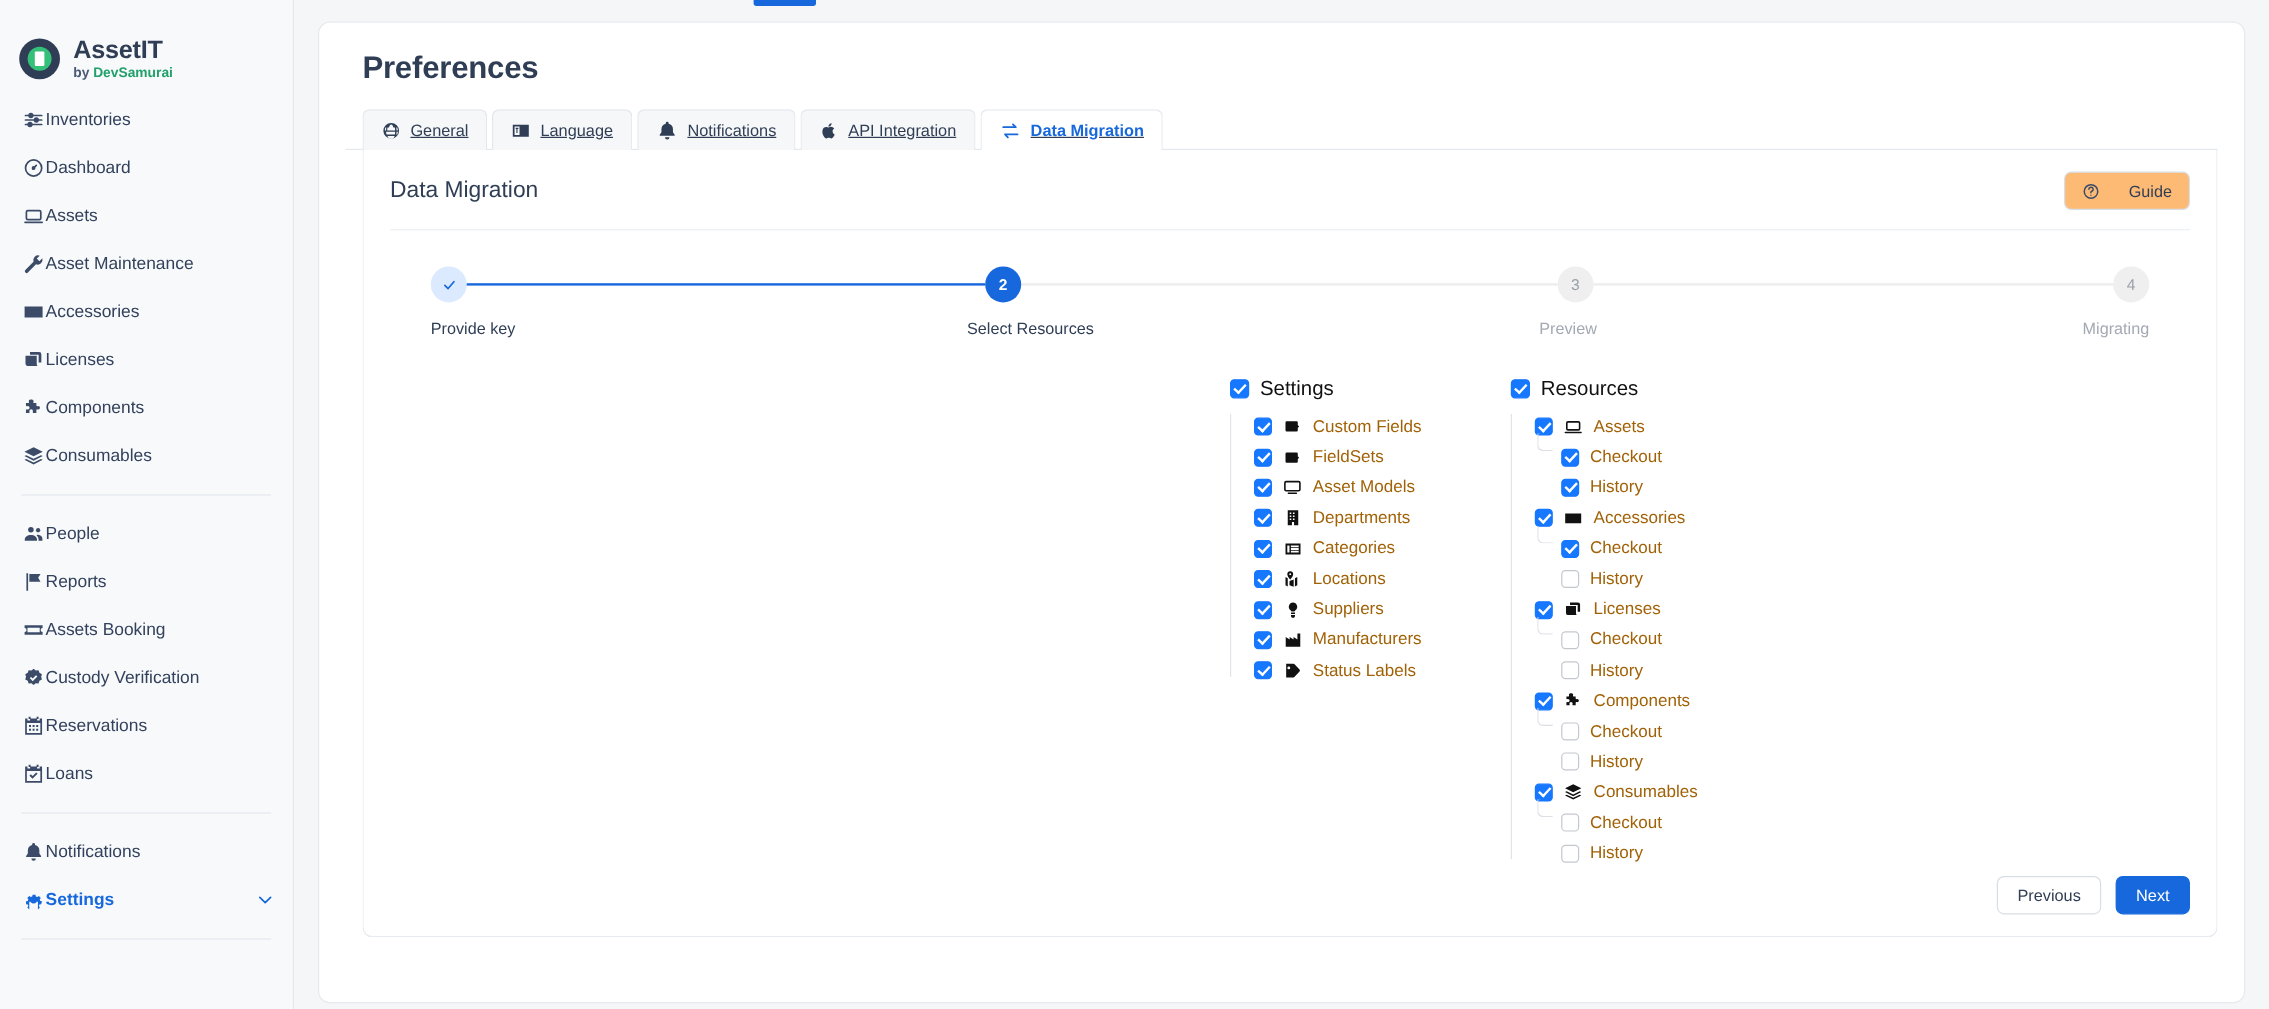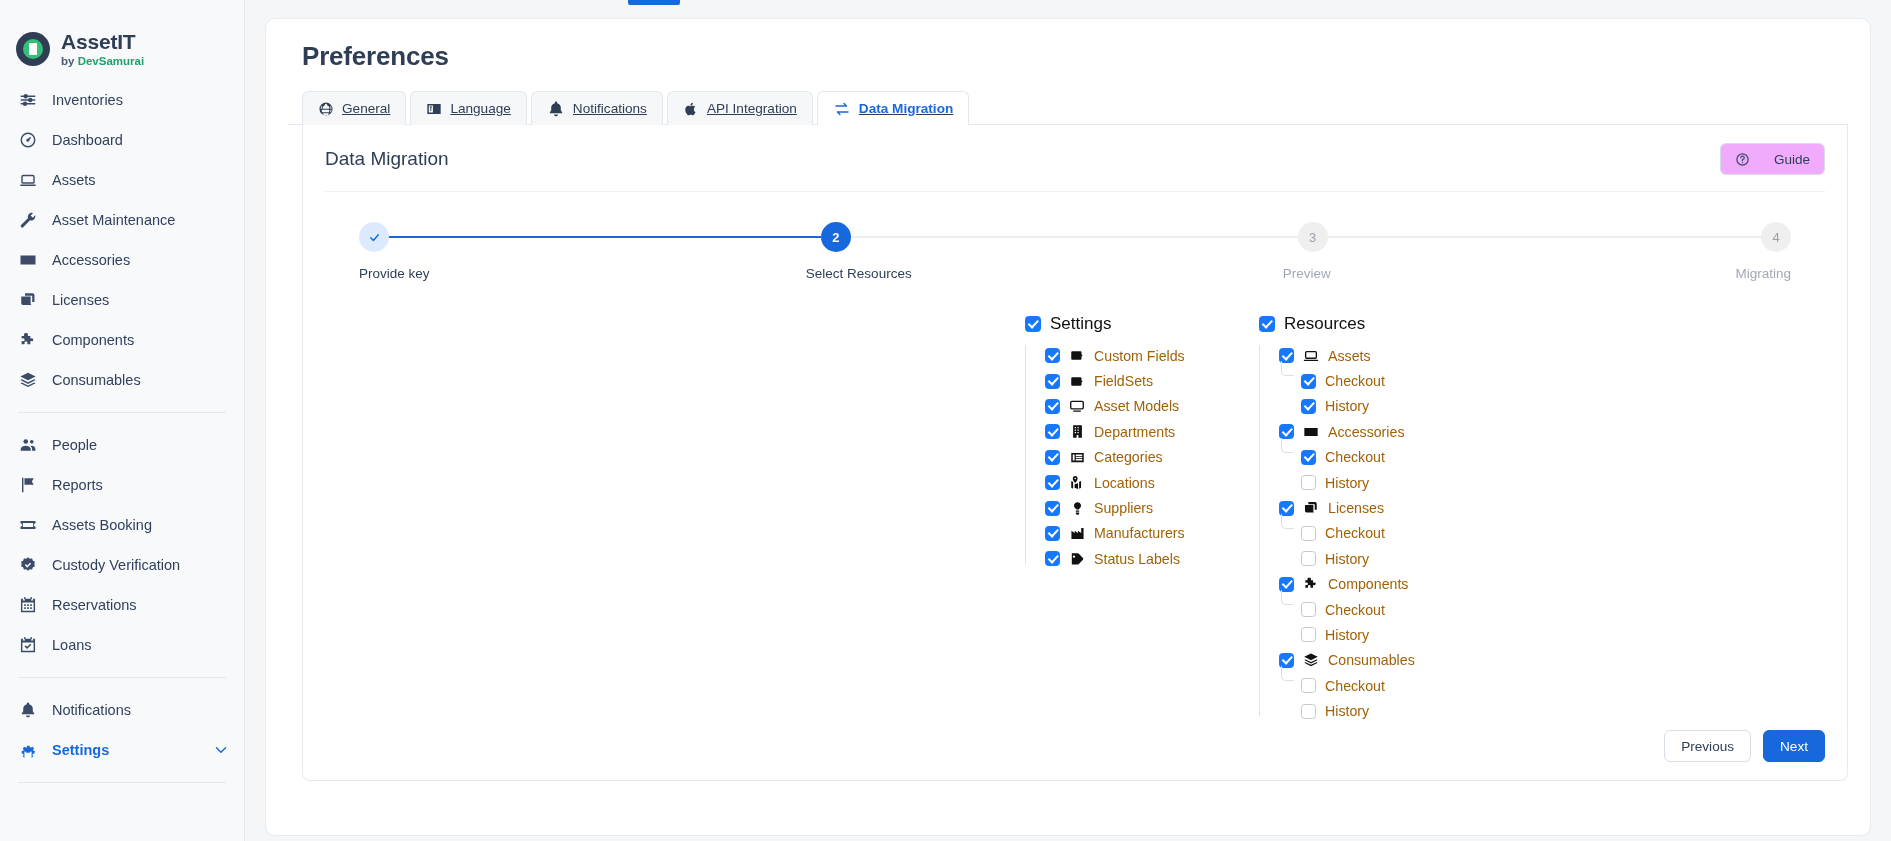--- a/index.html
+++ b/index.html
@@ -47,21 +47,21 @@
   .brand-logo .inner .bar {
     width: 8px; height: 12px; background: #fff; border-radius: 1px;
   }
   .brand-text { line-height: 1.1; }
   .brand-name { font-size: 21px; font-weight: 700; color: #2f3e55; letter-spacing: -0.2px; }
   .brand-sub { font-size: 11.5px; font-weight: 700; color: #4a5a73; margin-top: 2px; }
   .brand-sub .dev { color: #22a06b; }
 
   .nav { padding: 10px 0 0 0; }
   .nav-item {
-    display: flex; align-items: center; gap: 14px;
+    display: flex; align-items: center; 
     height: 40px; padding: 0 14px 0 18px;
     font-size: 14.5px; color: #33415c; cursor: pointer;
     position: relative;
   }
   .nav-item .ico {
     width: 20px; height: 20px; flex: 0 0 20px;
     display: flex; align-items: center; justify-content: center;
     color: #3c4c68;
   }
   .nav-item .ico svg { display: block; }
@@ -129,21 +129,21 @@
   .panel-head {
     display: flex; align-items: center; justify-content: space-between;
     padding: 0 0 16px 0;
     border-bottom: 1px solid #eceff3;
   }
   .panel-title { font-size: 19px; font-weight: 500; color: #2f3e55; }
   .guide-btn {
     display: flex; align-items: center; gap: 24px;
     height: 32px; padding: 0 14px;
     border: 1px solid #d8dee6; border-radius: 6px;
-    background: #f0abfc; font-size: 13.5px; color: #2f3e55; cursor: pointer;
+    background: #fdba74; font-size: 13.5px; color: #2f3e55; cursor: pointer;
   }
   .guide-btn .q-ico { display: flex; color: #3c4c68; }
 
   
   .stepper {
     position: relative; margin: 30px 34px 0 34px; height: 74px;
   }
   .step-track { position: relative; height: 30px; }
   .step-line {
     position: absolute; top: 14px; height: 2px; background: #ededed;

